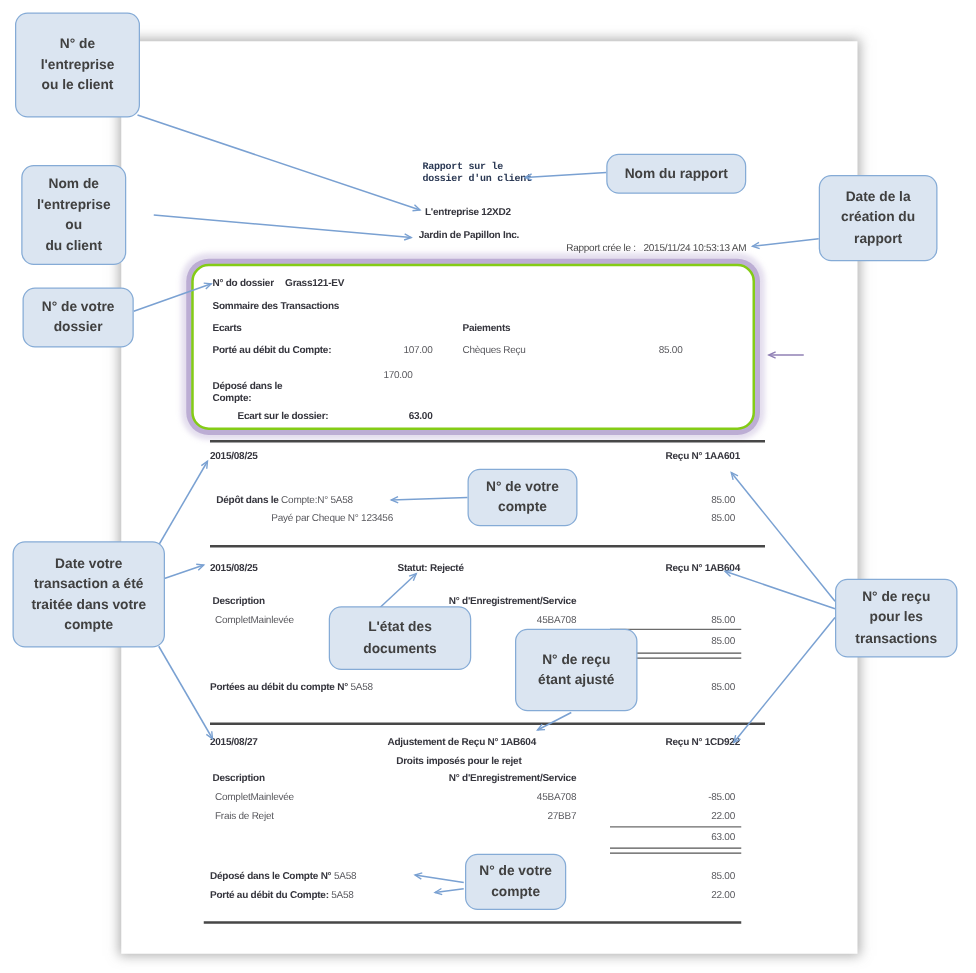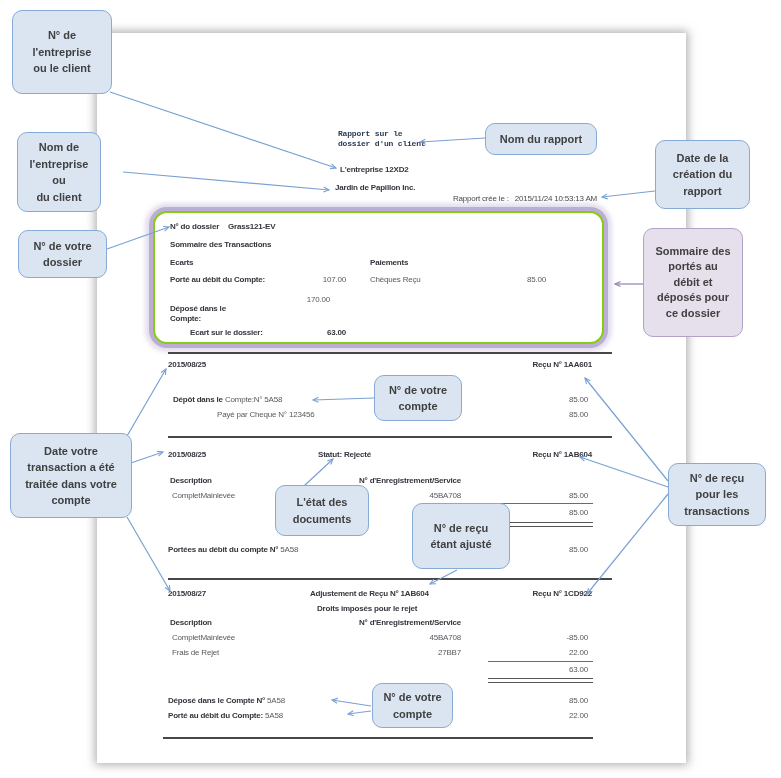--- a/index.html
+++ b/index.html
@@ -157,32 +157,27 @@
 ou le client</div>
   <div class="callout" style="left:17px;top:132px;width:84px;height:80px;">Nom de
 l'entreprise ou
 du client</div>
   <div class="callout" style="left:18px;top:230px;width:89px;height:48px;">N° de votre
 dossier</div>
   <div class="callout" style="left:485px;top:123px;width:112px;height:32px;">Nom du rapport</div>
   <div class="callout" style="left:655px;top:140px;width:95px;height:69px;">Date de la
 création du
 rapport</div>
-  <div class="callout purple" style="left:643px;top:228px;width:100px;height:109px;line-height:1.4;">Sommaire des
-portés au
-débit et
-déposés  pour
-ce dossier</div>
   <div class="callout" style="left:374px;top:375px;width:88px;height:46px;">N° de votre
 compte</div>
   <div class="callout" style="left:10px;top:433px;width:122px;height:85px;">Date votre
 transaction a été
 traitée dans votre
 compte</div>
-  <div class="callout" style="left:275px;top:485px;width:94px;height:51px;">L'état des
+  <div class="callout" style="left:263px;top:485px;width:114px;height:51px;">L'état des
 documents</div>
   <div class="callout" style="left:412px;top:503px;width:98px;height:66px;">N° de reçu
 étant ajusté</div>
   <div class="callout" style="left:668px;top:463px;width:98px;height:63px;">N° de reçu
 pour les
 transactions</div>
   <div class="callout" style="left:372px;top:683px;width:81px;height:45px;">N° de votre
 compte</div>
 
 </div>

